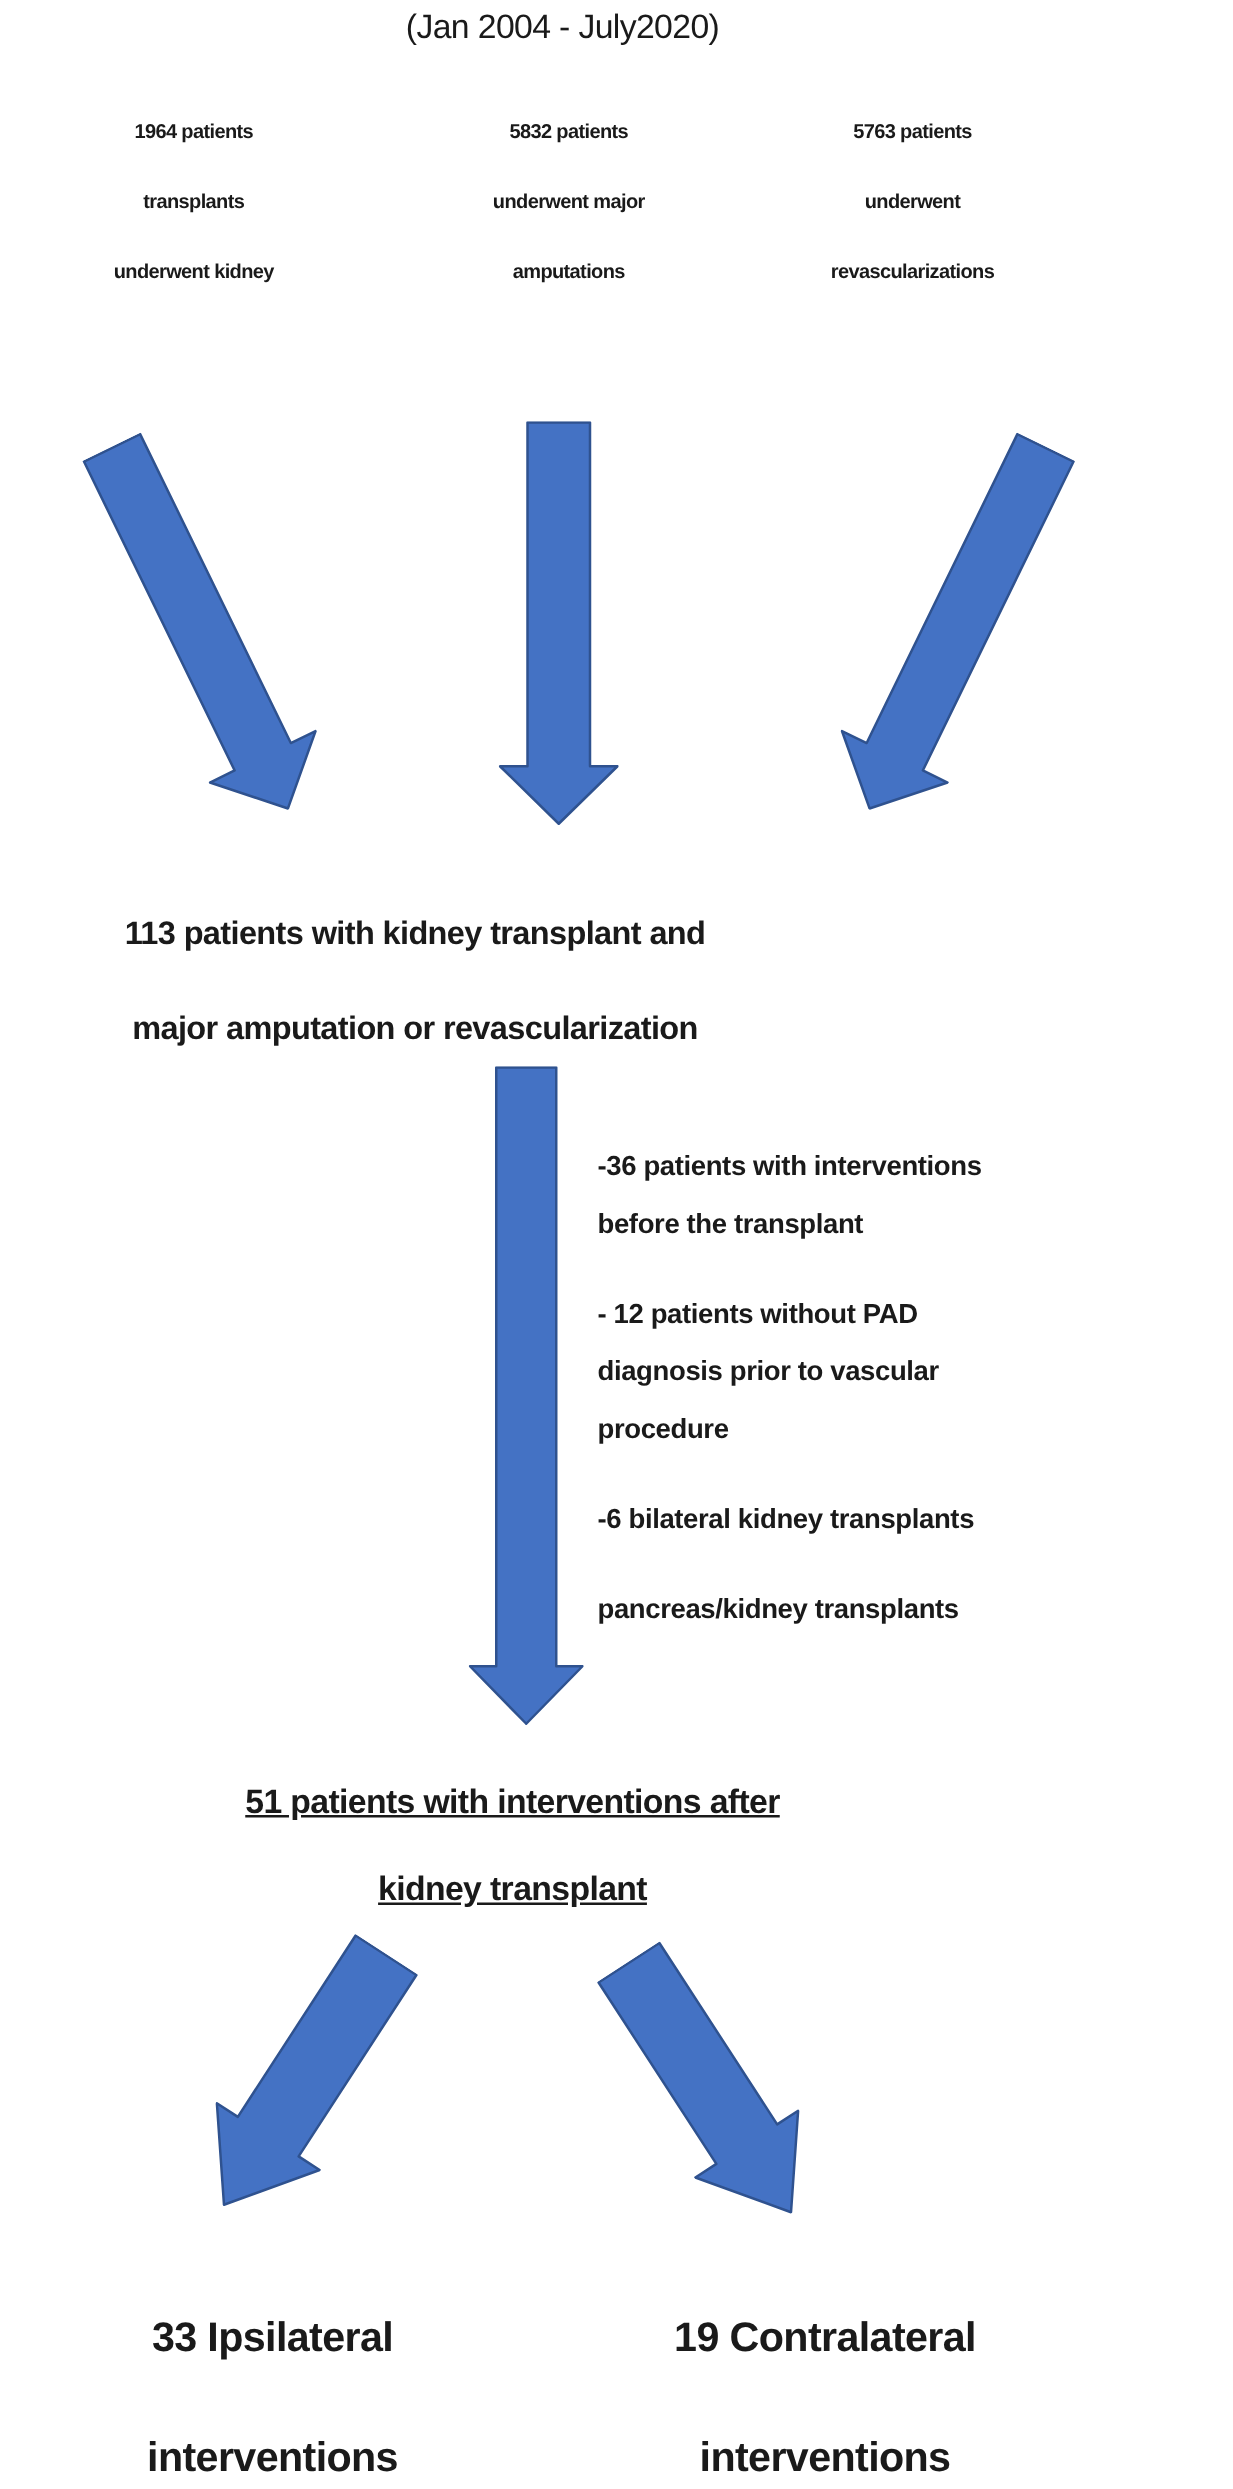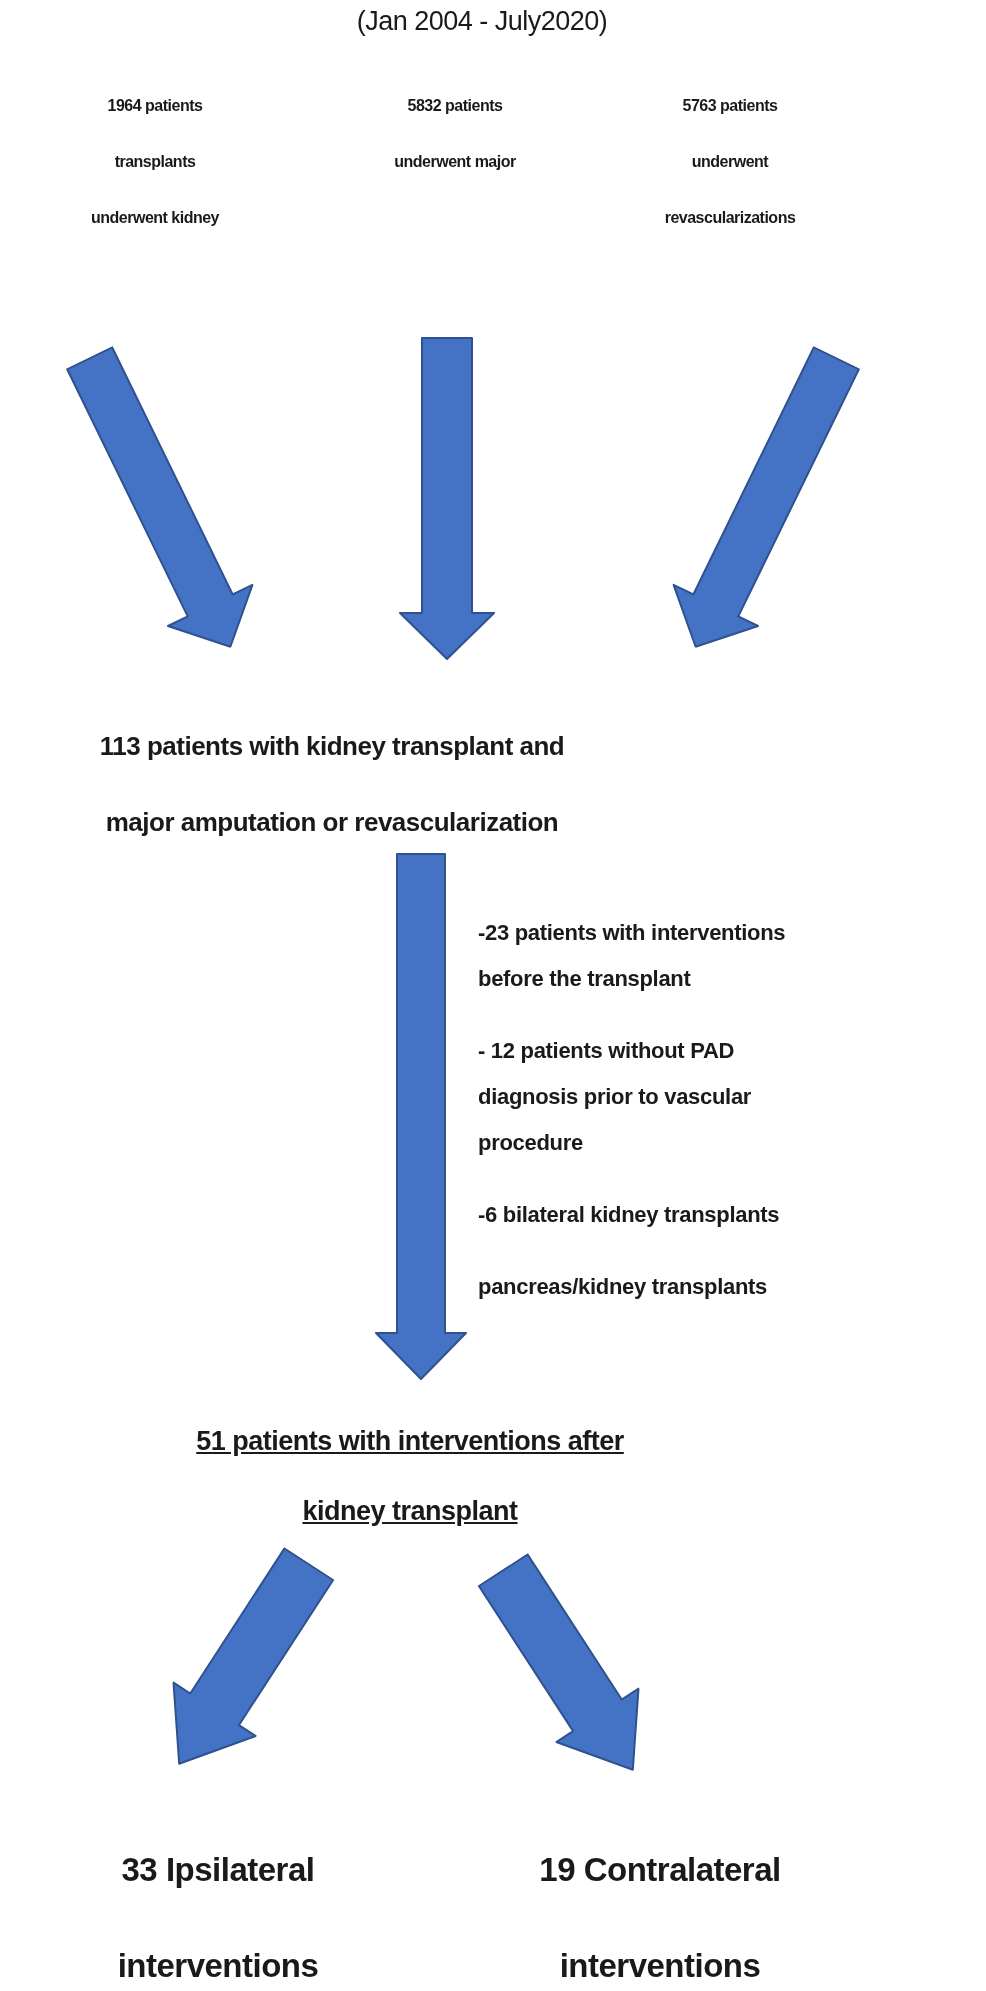--- a/index.html
+++ b/index.html
@@ -20,21 +20,20 @@
     height:1991px;
     background:var(--background);
     overflow:hidden;
   }
   .abs{position:absolute;}
   .center{text-align:center;}
   .header{
     top:6px;left:0;width:900px;
     font-size:27px;font-weight:400;
     letter-spacing:-0.5px;
-    padding-left:32px;
   }
   .col{
     top:78px;
     font-size:16px;font-weight:700;
     line-height:56px;letter-spacing:-0.5px;
     white-space:nowrap;
   }
   .col-1{left:15px;width:280px;}
   .col-2{left:315px;width:280px;}
   .col-3{left:590px;width:280px;}
@@ -90,20 +89,21 @@
 
   <div class="abs col col-1 center">
     <div>1964 patients</div>
     <div>transplants</div>
     <div>underwent kidney</div>
   </div>
 
   <div class="abs col col-2 center">
     <div>5832 patients</div>
     <div>underwent major</div>
+    <div>amputations</div>
   </div>
 
   <div class="abs col col-3 center">
     <div>5763 patients</div>
     <div>underwent</div>
     <div>revascularizations</div>
   </div>
 
   <svg class="abs arrow arrow-left-top" width="96" height="323" viewBox="0 0 96 323" xmlns="http://www.w3.org/2000/svg">
     <polygon points="23,1 73,1 73,276 95,276 48,322 1,276 23,276"></polygon>
@@ -121,21 +121,21 @@
     <div>113 patients with kidney transplant and</div>
     <div>major amputation or revascularization</div>
   </div>
 
   <svg class="abs arrow arrow-long" width="92" height="527" viewBox="0 0 92 527" xmlns="http://www.w3.org/2000/svg">
     <polygon points="22,1 70,1 70,480 91,480 46,526 1,480 22,480"></polygon>
   </svg>
 
   <div class="abs exclusions">
     <div class="exclusion-item">
-      <div>-23 patients with interventions</div>
+      <div>-36 patients with interventions</div>
       <div>before the transplant</div>
     </div>
     <div class="exclusion-item">
       <div>- 12 patients without PAD</div>
       <div>diagnosis prior to vascular</div>
       <div>procedure</div>
     </div>
     <div class="exclusion-item">
       <div>-6 bilateral kidney transplants</div>
     </div>

